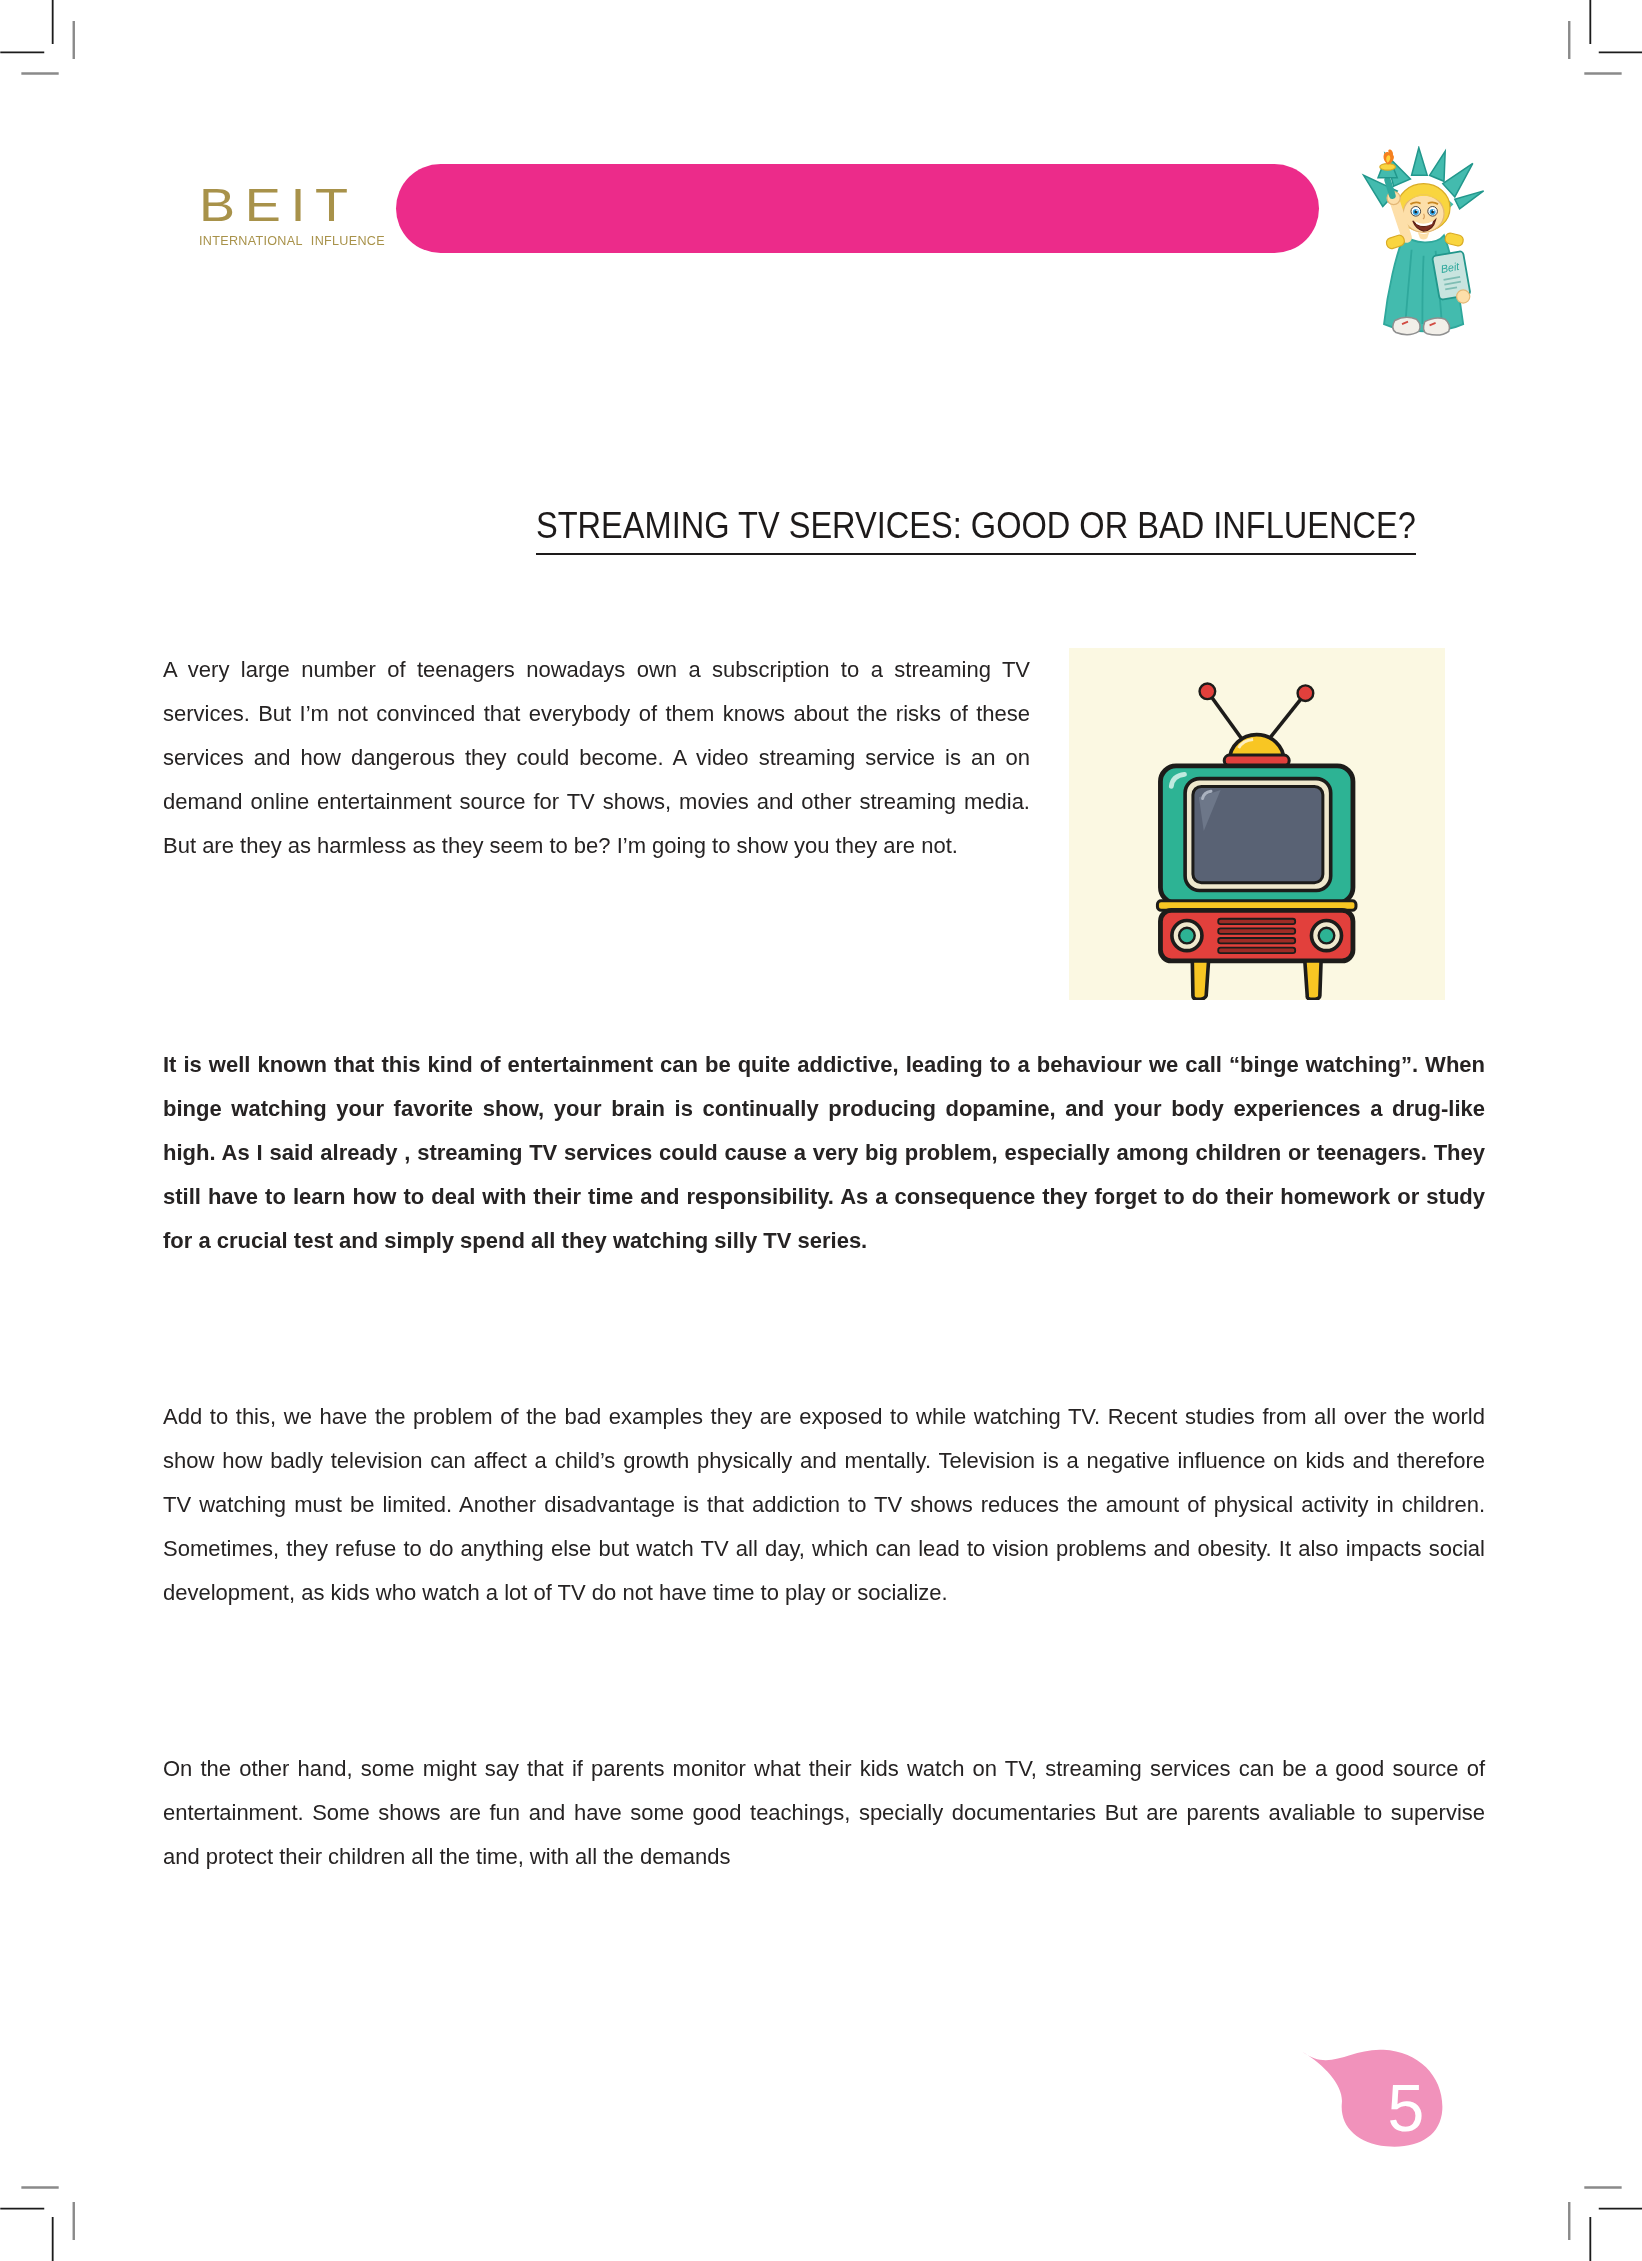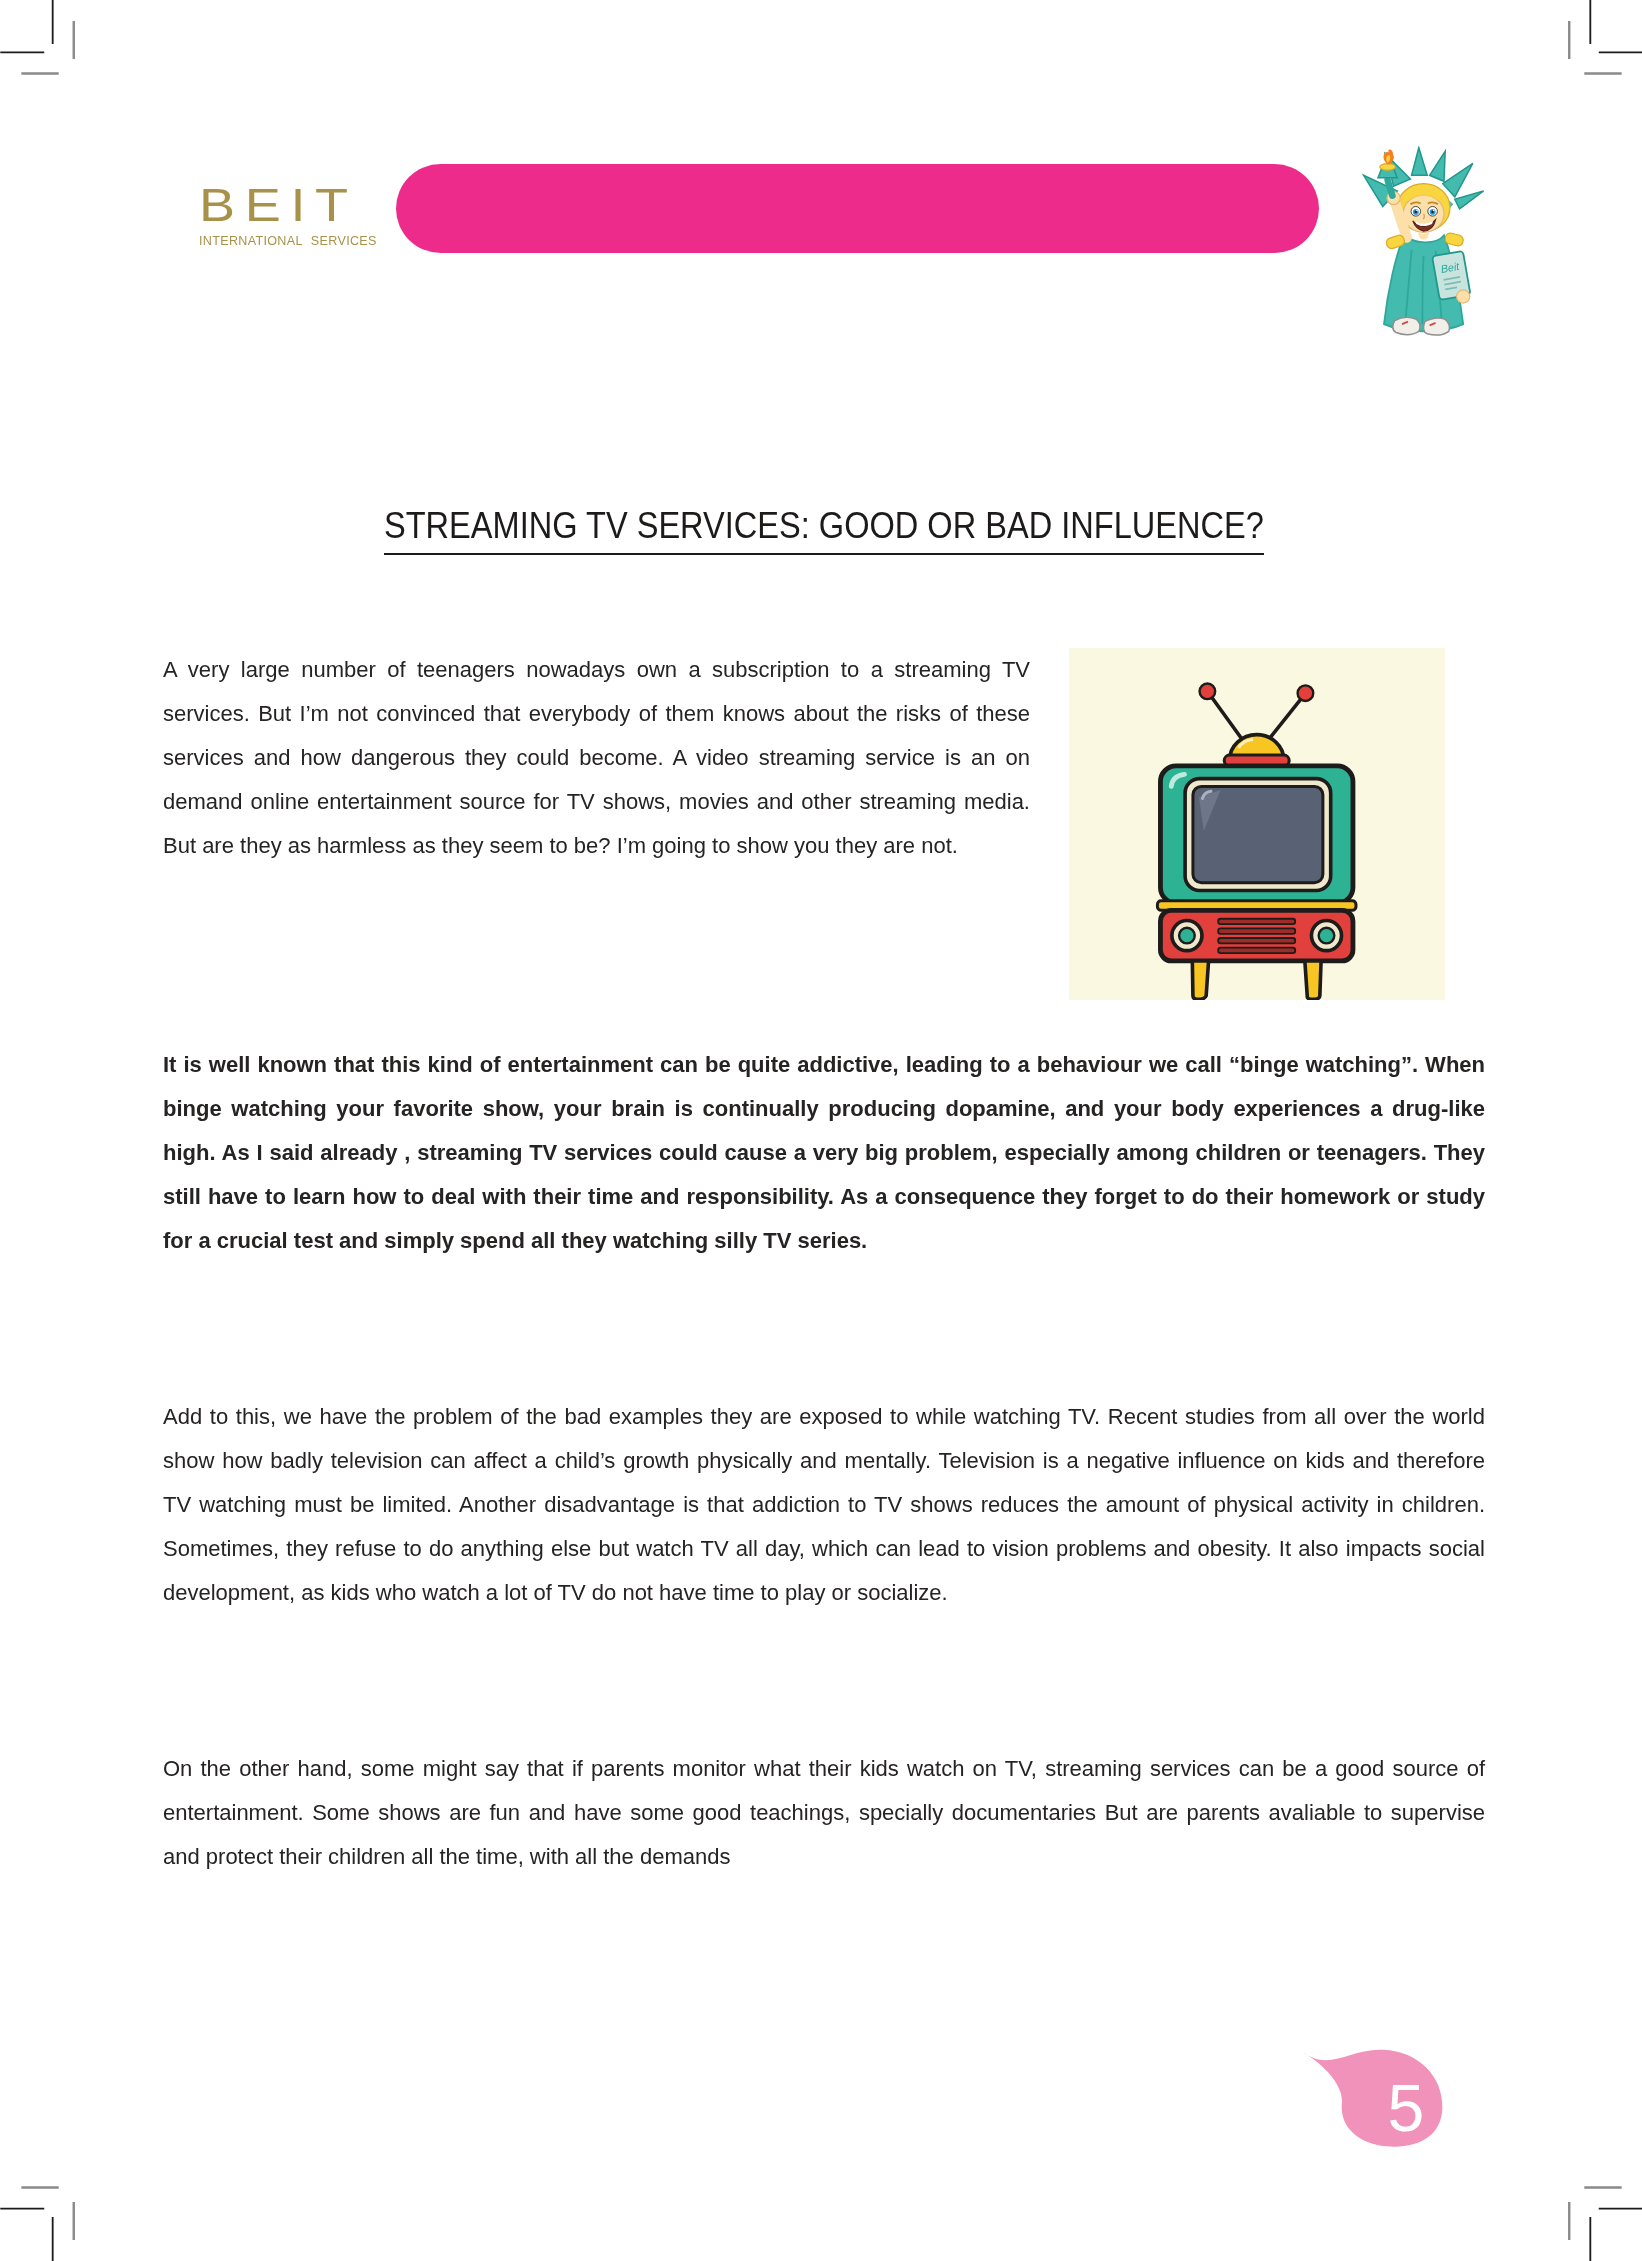--- a/index.html
+++ b/index.html
@@ -14,21 +14,21 @@
   .logo-name{font-size:47px;font-weight:400;letter-spacing:8.4px;line-height:1;
              display:inline-block;transform:scaleX(1.15);transform-origin:0 50%;}
   .logo-tagline{font-size:12.6px;font-weight:400;letter-spacing:0.3px;margin-top:6px;word-spacing:4.8px;}
   .banner{position:absolute;left:396px;top:164px;width:923px;height:89px;border-radius:48px;background:#ec2b8a;}
   .mascot{position:absolute;left:1360px;top:146px;width:126px;height:193px;}
 
   
   .title-wrap{position:absolute;left:163px;top:361px;width:1322px;text-align:center;}
   .title{display:inline-block;font-size:72px;line-height:84px;font-weight:700;letter-spacing:0.6px;
          color:#181515;transform:scaleX(0.66);transform-origin:50% 50%;white-space:nowrap;}
-  .subtitle-wrap{position:absolute;left:163px;top:506px;width:1322px;text-align:center;}
+  .subtitle-wrap{position:absolute;left:154px;top:506px;width:1322px;text-align:right;}
   .subtitle{display:inline-block;font-size:37px;line-height:40px;font-weight:400;color:#1d1a1a;
             transform:scaleX(0.88);transform-origin:50% 50%;white-space:nowrap;
             border-bottom:2.4px solid #1d1a1a;padding-bottom:7.2px;}
 
   
   .copy{position:absolute;left:163px;top:648px;width:1322px;font-size:22px;line-height:44px;
         font-weight:300;text-align:justify;}
   .copy p{margin:0;}
   .p1{width:867px;height:395px;margin-bottom:42px;}
   .p2{height:352px;margin-bottom:41px;font-weight:bold;}
@@ -55,21 +55,21 @@
     <g stroke="#8a8a8a" stroke-width="4" fill="none">
       <path d="M122,35 V98 M35,122 H97"></path>
       <path d="M2605,35 V98 M2630,122 H2692"></path>
       <path d="M122,3656 V3719 M35,3632 H97"></path>
       <path d="M2605,3656 V3719 M2630,3632 H2692"></path>
     </g>
   </svg>
 
   <div class="logo">
     <div class="logo-name">BEIT</div>
-    <div class="logo-tagline">INTERNATIONAL SERVICES</div>
+    <div class="logo-tagline">INTERNATIONAL INFLUENCE</div>
   </div>
 
   <div class="banner"></div>
 
   <svg class="mascot" viewBox="0 0 210 320">
     <g stroke="#22978c" stroke-width="2.5" fill="#43bbae">
       <polygon points="38,100 6,48 62,74"></polygon>
       <polygon points="56,66 42,12 84,54"></polygon>
       <polygon points="86,48 98,2 112,48"></polygon>
       <polygon points="116,48 142,8 140,58"></polygon>

